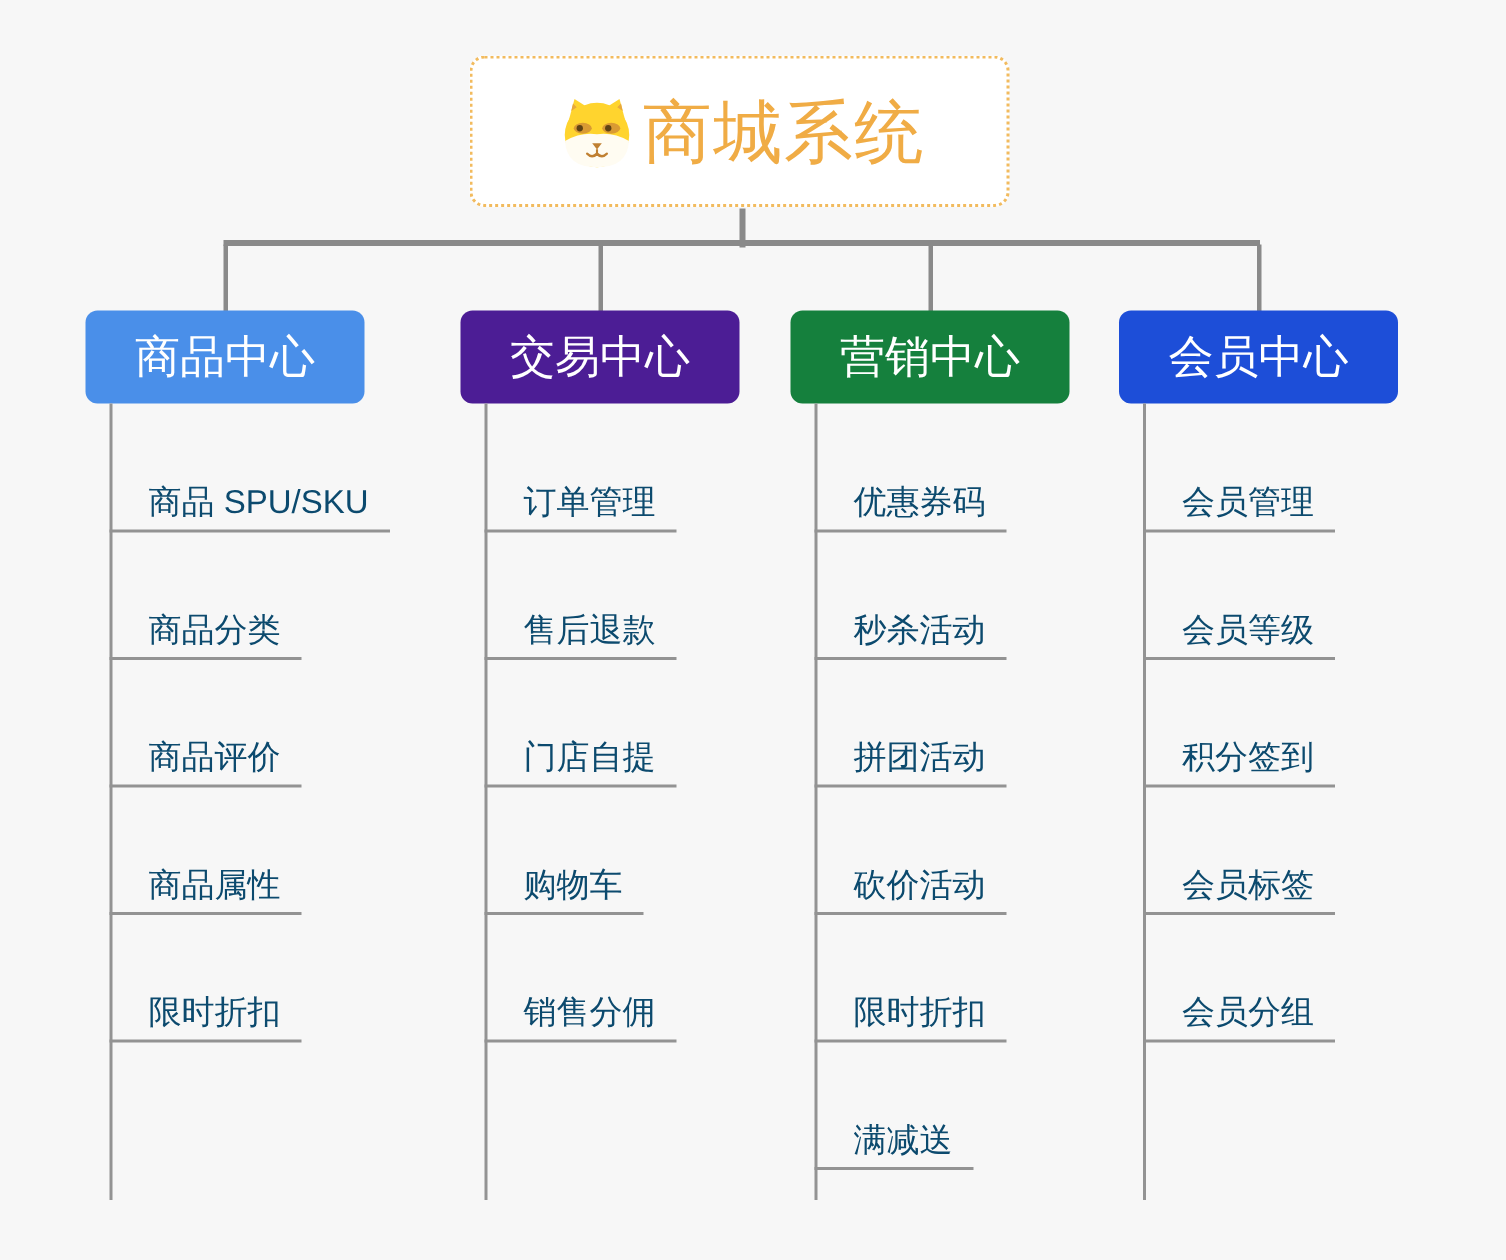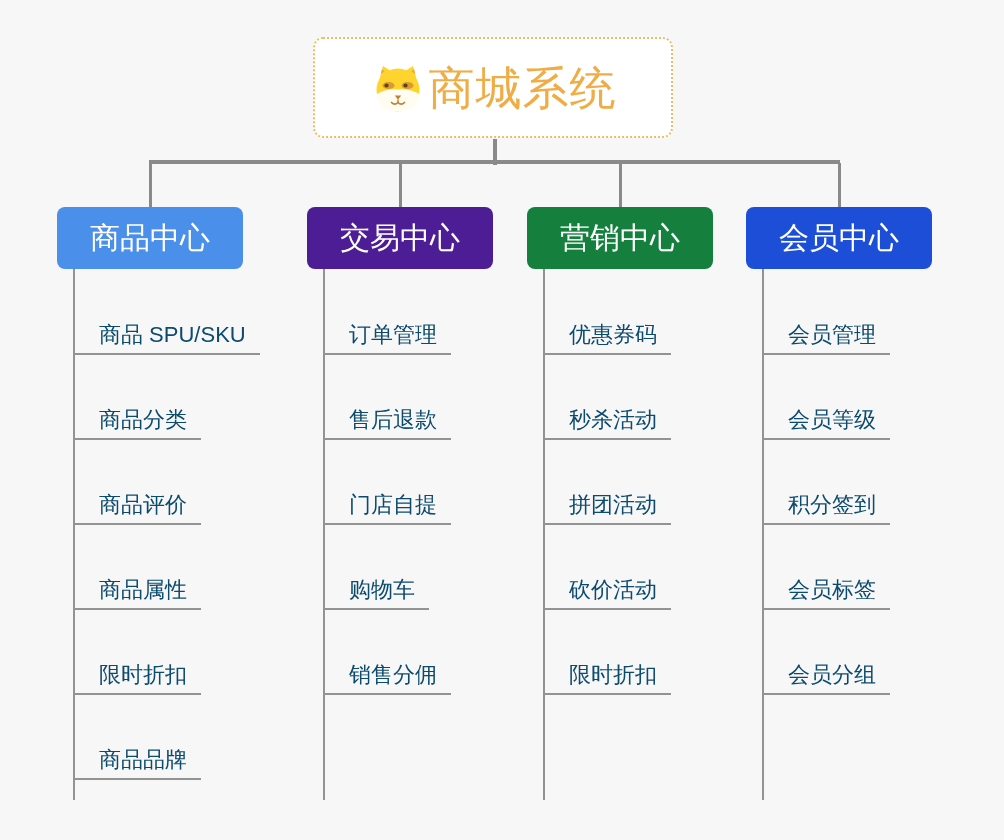--- a/index.html
+++ b/index.html
@@ -132,23 +132,20 @@
         </div>
       <div class="leaf-row">
           <span class="leaf">商品评价</span>
         </div>
       <div class="leaf-row">
           <span class="leaf">商品属性</span>
         </div>
       <div class="leaf-row">
           <span class="leaf">限时折扣</span>
         </div>
-      <div class="leaf-row">
-          <span class="leaf">商品品牌</span>
-        </div>
     </div>
   </div>
 
   <div class="branch branch-2">
     <div class="branch-header" style="background-color: #4c1d95;">
       <span>交易中心</span>
     </div>
     <div class="trunk"></div>
     <div class="leaves">
       <div class="leaf-row">
@@ -183,20 +180,23 @@
         </div>
       <div class="leaf-row">
           <span class="leaf">拼团活动</span>
         </div>
       <div class="leaf-row">
           <span class="leaf">砍价活动</span>
         </div>
       <div class="leaf-row">
           <span class="leaf">限时折扣</span>
         </div>
+      <div class="leaf-row">
+          <span class="leaf">满减送</span>
+        </div>
     </div>
   </div>
 
   <div class="branch branch-4">
     <div class="branch-header" style="background-color: #1d4ed8;">
       <span>会员中心</span>
     </div>
     <div class="trunk"></div>
     <div class="leaves">
       <div class="leaf-row">

